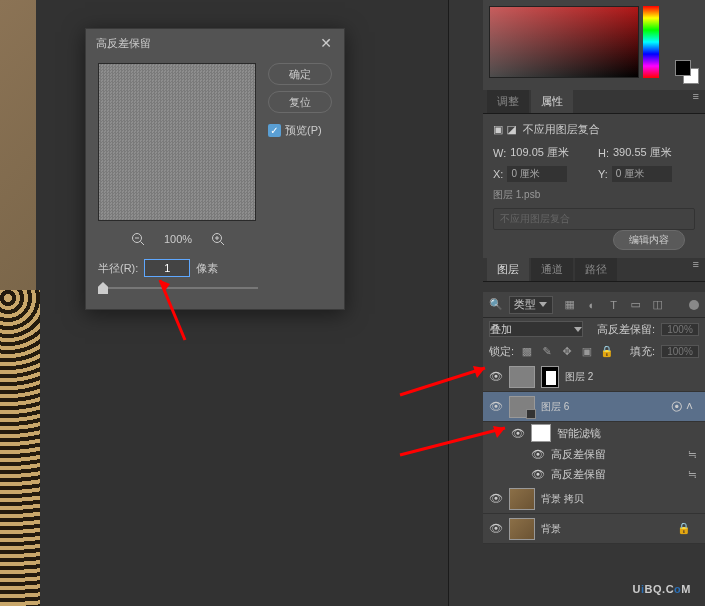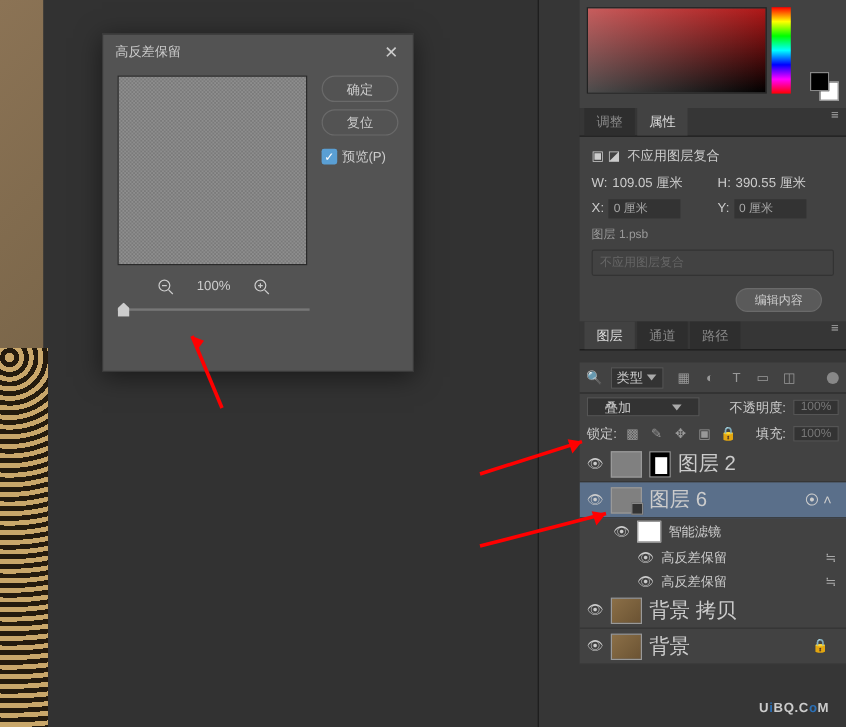--- a/index.html
+++ b/index.html
@@ -45,43 +45,43 @@
 .tab.active{background:#424242;color:#ddd}
 .tab-menu{margin-left:auto;margin-right:6px;color:#aaa;cursor:pointer}
 .props-panel{background:#424242;padding:8px 10px}
 .props-title{display:flex;align-items:center;gap:6px;margin-bottom:8px}
 .dim-row{display:flex;gap:8px;margin-bottom:6px}
 .dim-cell{flex:1;display:flex;align-items:center;gap:4px;color:#888}
 .dim-val{color:#ccc}
 .x-input,.y-input{width:60px;height:16px;background:#333;border:none;color:#aaa;padding:0 4px;font-size:10px}
 .props-sub{margin-top:6px;color:#999;font-size:10px}
 .disabled-line{margin-top:6px;color:#666;font-size:10px;border:1px solid #333;padding:3px 6px;border-radius:2px}
-.edit-btn{margin-top:10px;width:72px;height:20px;background:#5a5a5a;border:1px solid #6a6a6a;border-radius:10px;display:flex;align-items:center;justify-content:center;margin-left:auto;margin-right:10px;cursor:pointer;font-size:10px}
+.edit-btn{width:72px;height:20px;background:#5a5a5a;border:1px solid #6a6a6a;border-radius:10px;display:flex;align-items:center;justify-content:center;margin-left:auto;margin-right:10px;cursor:pointer;font-size:10px}
 .layers-panel{background:#424242;margin-top:10px}
 .lyr-toolbar{height:26px;display:flex;align-items:center;padding:0 6px;gap:6px;border-bottom:1px solid #2a2a2a}
 .lyr-search{width:44px;height:18px;background:#333;border:1px solid #555;color:#aaa;padding:0 4px;display:flex;align-items:center}
 .lyr-icons{display:flex;gap:8px;margin-left:4px}
 .lyr-ico{width:14px;height:14px;color:#999;cursor:pointer;display:flex;align-items:center;justify-content:center}
 .lyr-dot{width:10px;height:10px;border-radius:50%;background:#888;margin-left:auto}
 .blend-row,.lock-row{height:22px;display:flex;align-items:center;padding:0 6px;gap:6px;font-size:10px;color:#888}
-.blend-dd{height:16px;background:#333;border:1px solid #555;padding:0 14px;font-size:10px;color:#888;display:flex;align-items:center;width:94px}
+.blend-dd{height:16px;background:#333;border:1px solid #555;padding:0 0;font-size:10px;color:#888;display:flex;align-items:center;width:94px}
 .opacity-lbl{margin-left:auto}
 .opc-val{background:#333;border:1px solid #555;padding:0 3px;font-size:10px;color:#777;width:38px;display:inline-block;text-align:center}
 .layer-list{max-height:220px;overflow:hidden}
 .layer-row{height:30px;display:flex;align-items:center;padding:0 6px;gap:6px;border-bottom:1px solid #333}
 .layer-row.selected{background:#5a6f8a}
 .eye{width:14px;height:14px;display:flex;align-items:center;justify-content:center;cursor:pointer;color:#ccc}
 .lyr-thumb{width:26px;height:22px;background:#777;border:1px solid #999;position:relative}
 .lyr-thumb.img{background:linear-gradient(135deg,#8b6f47,#6b5333)}
 .lyr-thumb.white{background:#fff}
 .lyr-thumb.gray{background:#808080}
 .mask-thumb{width:18px;height:22px;background:#000;border:1px solid #999;position:relative}
 .mask-thumb .m-inner{position:absolute;left:4px;top:4px;width:10px;height:14px;background:#fff}
 .so-badge{position:absolute;right:-2px;bottom:-2px;width:10px;height:10px;background:#333;border:1px solid #888}
-.lyr-name{font-size:17px}
+.lyr-name{font-size:10px}
 .sub-row{height:22px;display:flex;align-items:center;padding-left:28px;gap:6px;font-size:10px}
 .filter-row{height:20px;display:flex;align-items:center;padding-left:48px;gap:6px;font-size:10px}
 .filter-eye{width:14px}
 .filter-edit{margin-left:auto;margin-right:8px;color:#aaa}
 .so-corner{margin-left:auto;margin-right:6px;color:#ccc;font-size:12px}
 .lock-ico{margin-left:auto;margin-right:8px;color:#aaa}
 .watermark{position:absolute;right:14px;bottom:8px;font-size:18px;font-weight:bold;color:#fff;letter-spacing:.5px}
 .watermark .b{color:#2b6fb5}
 .triangle-down{width:0;height:0;border-left:4px solid transparent;border-right:4px solid transparent;border-top:5px solid #aaa;display:inline-block;margin-left:3px}
 </style>
@@ -114,20 +114,25 @@
         <span class="zoom-pct">100%</span>
         <span class="zoom-btn">
           <svg width="14" height="14" viewBox="0 0 14 14">
               <circle cx="6" cy="6" r="4.5" stroke="#ccc" fill="none"></circle>
               <line x1="9.5" y1="9.5" x2="13" y2="13" stroke="#ccc"></line>
               <line x1="4" y1="6" x2="8" y2="6" stroke="#ccc"></line>
               <line x1="6" y1="4" x2="6" y2="8" stroke="#ccc"></line>
             </svg>
         </span>
       </div>
+      <div class="radius-row">
+        <span>半径(R):</span>
+        <input class="radius-input" value="1" style="">
+        <span>像素</span>
+      </div>
       <div class="slider-track">
         <div class="slider-handle"></div>
       </div>
     </div>
     <div class="dlg-btn-col">
       <div class="dlg-btn">确定</div>
       <div class="dlg-btn">复位</div>
       <div class="chk-row">
         <div class="chk">✓</div>
         <span>预览(P)</span>
@@ -215,21 +220,21 @@
           <span class="lyr-ico">▭</span>
           <span class="lyr-ico">◫</span>
         </div>
         <div class="lyr-dot"></div>
       </div>
       <div class="blend-row">
         <div class="blend-dd">
             <span>叠加</span>
             <span class="triangle-down" style="margin-left:auto"></span>
           </div>
-        <span class="opacity-lbl">不透明度:</span>
+        <span class="opacity-lbl">高反差保留:</span>
         <span class="opc-val">100%</span>
       </div>
       <div class="lock-row">
         <span>锁定:</span>
         <span class="lyr-ico">▩</span>
         <span class="lyr-ico">✎</span>
         <span class="lyr-ico">✥</span>
         <span class="lyr-ico">▣</span>
         <span class="lyr-ico">🔒</span>
         <span class="opacity-lbl">填充:</span>

